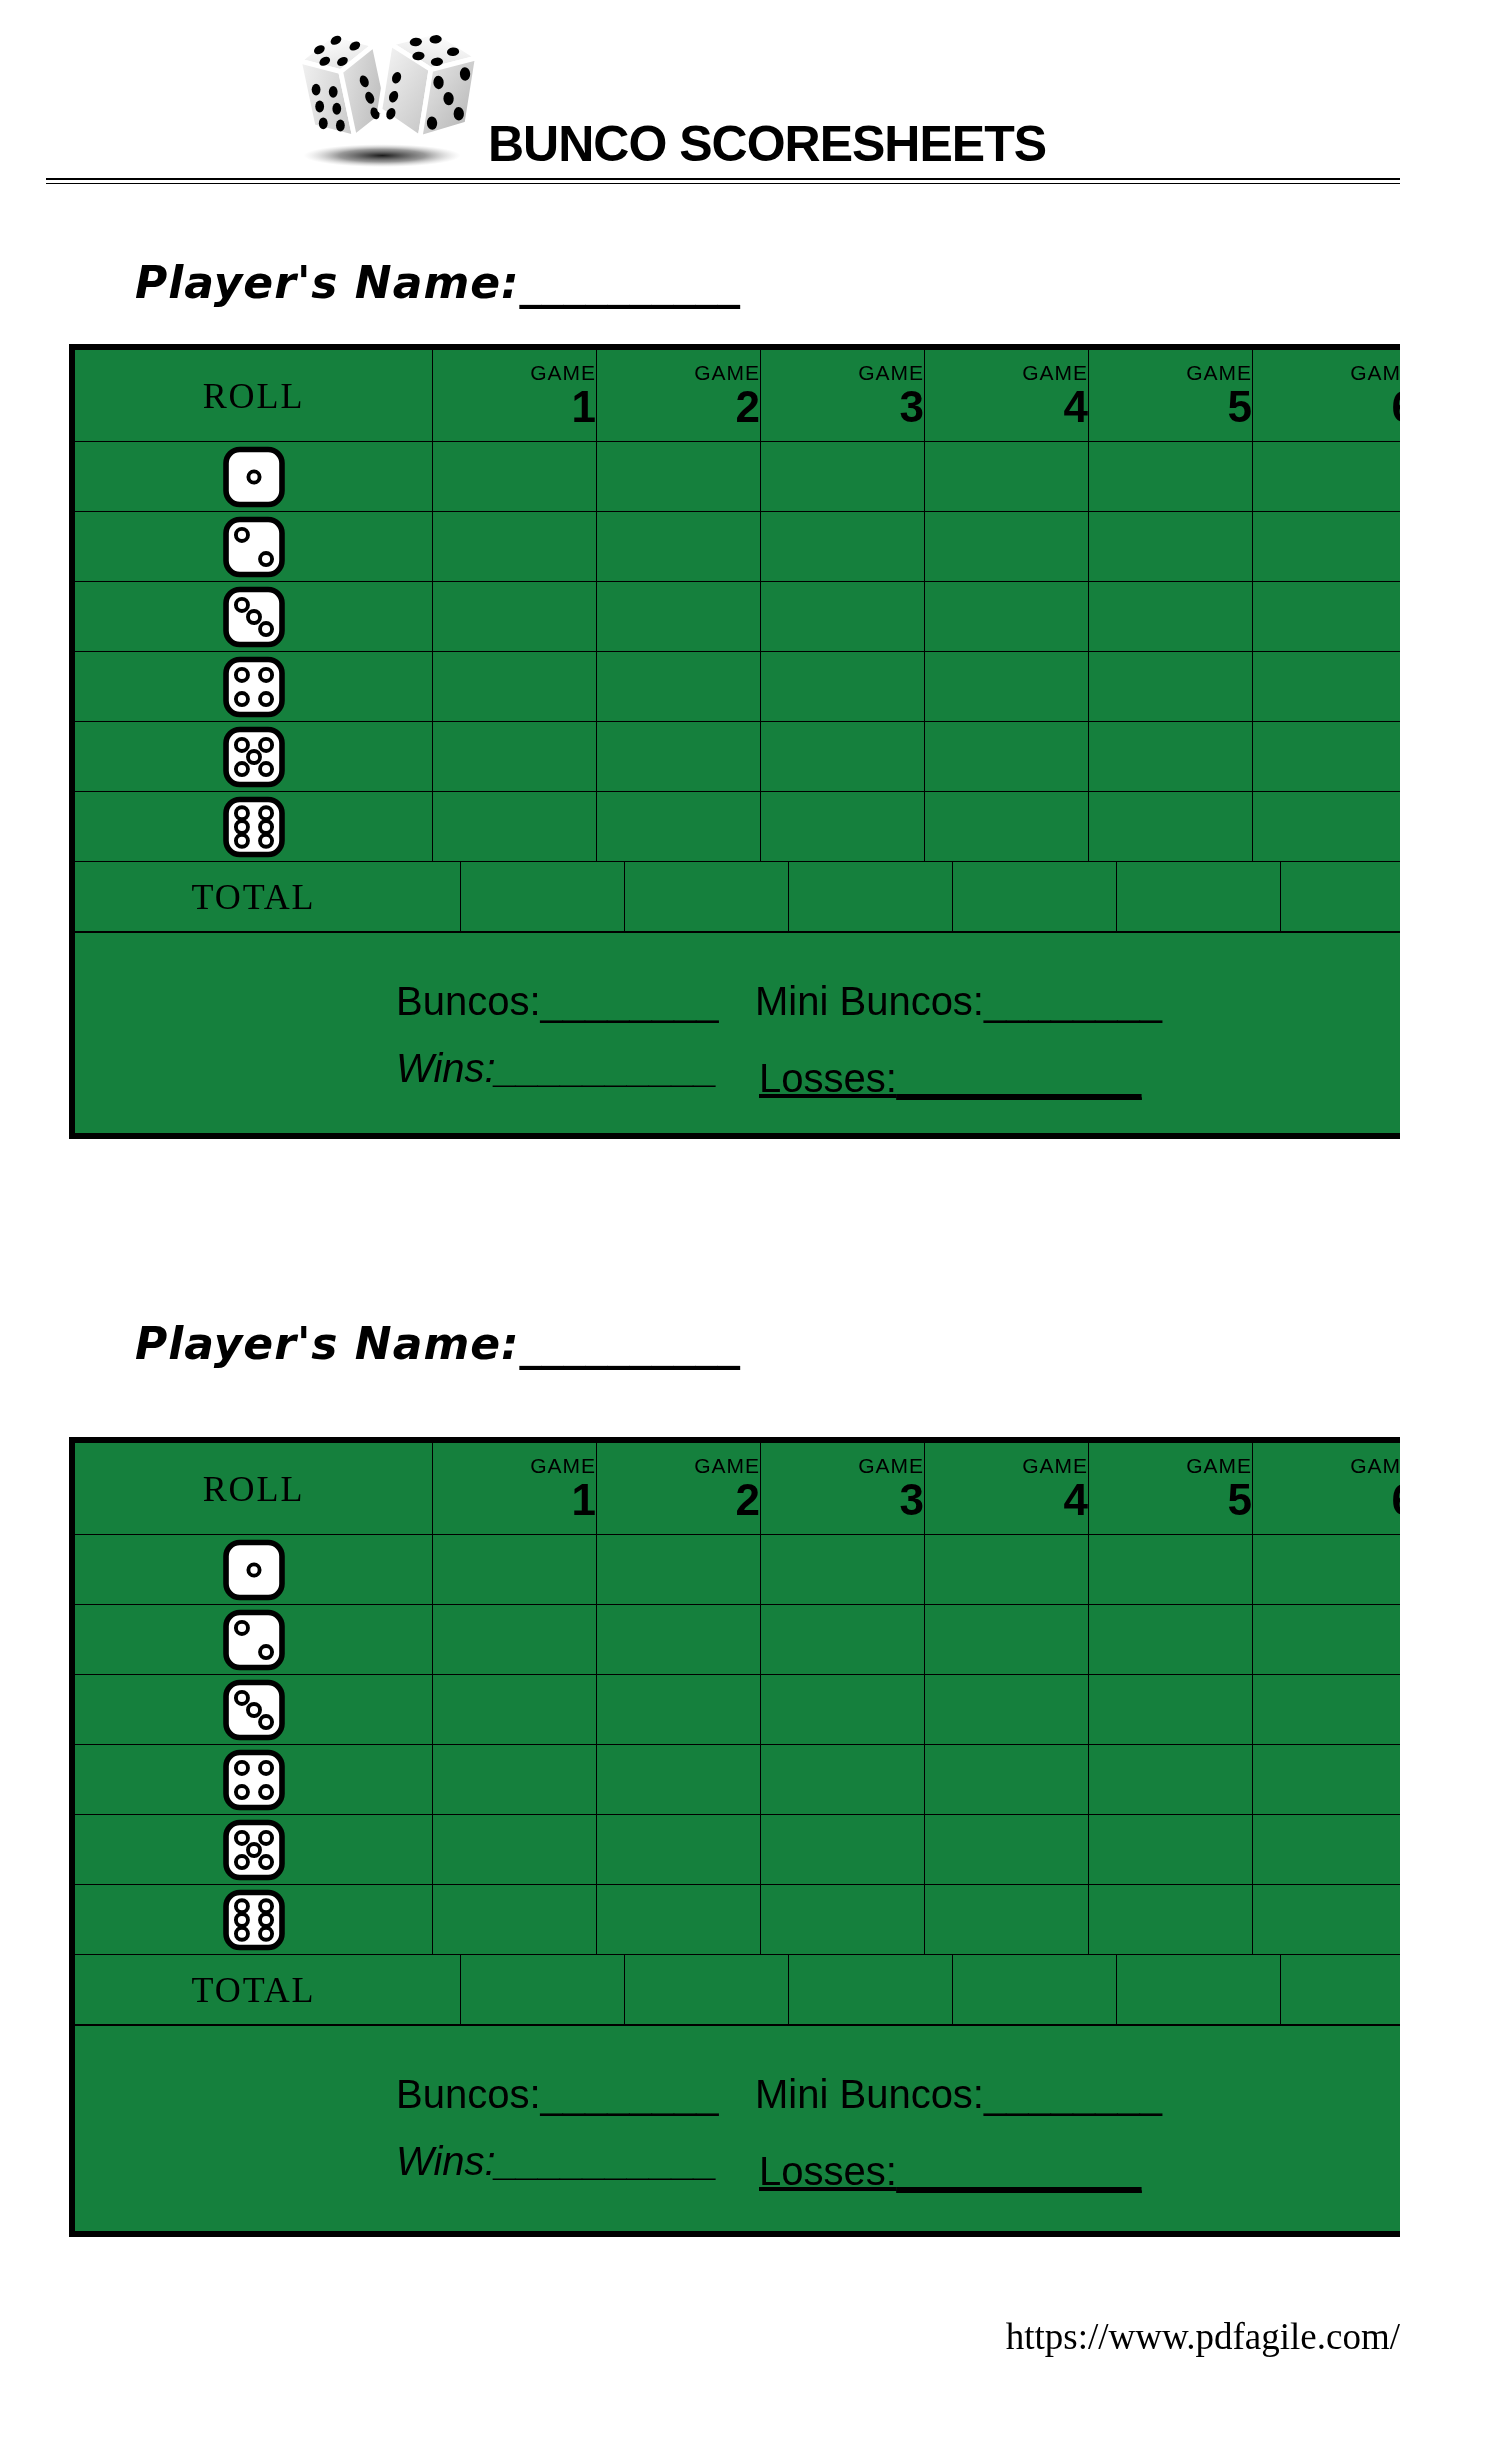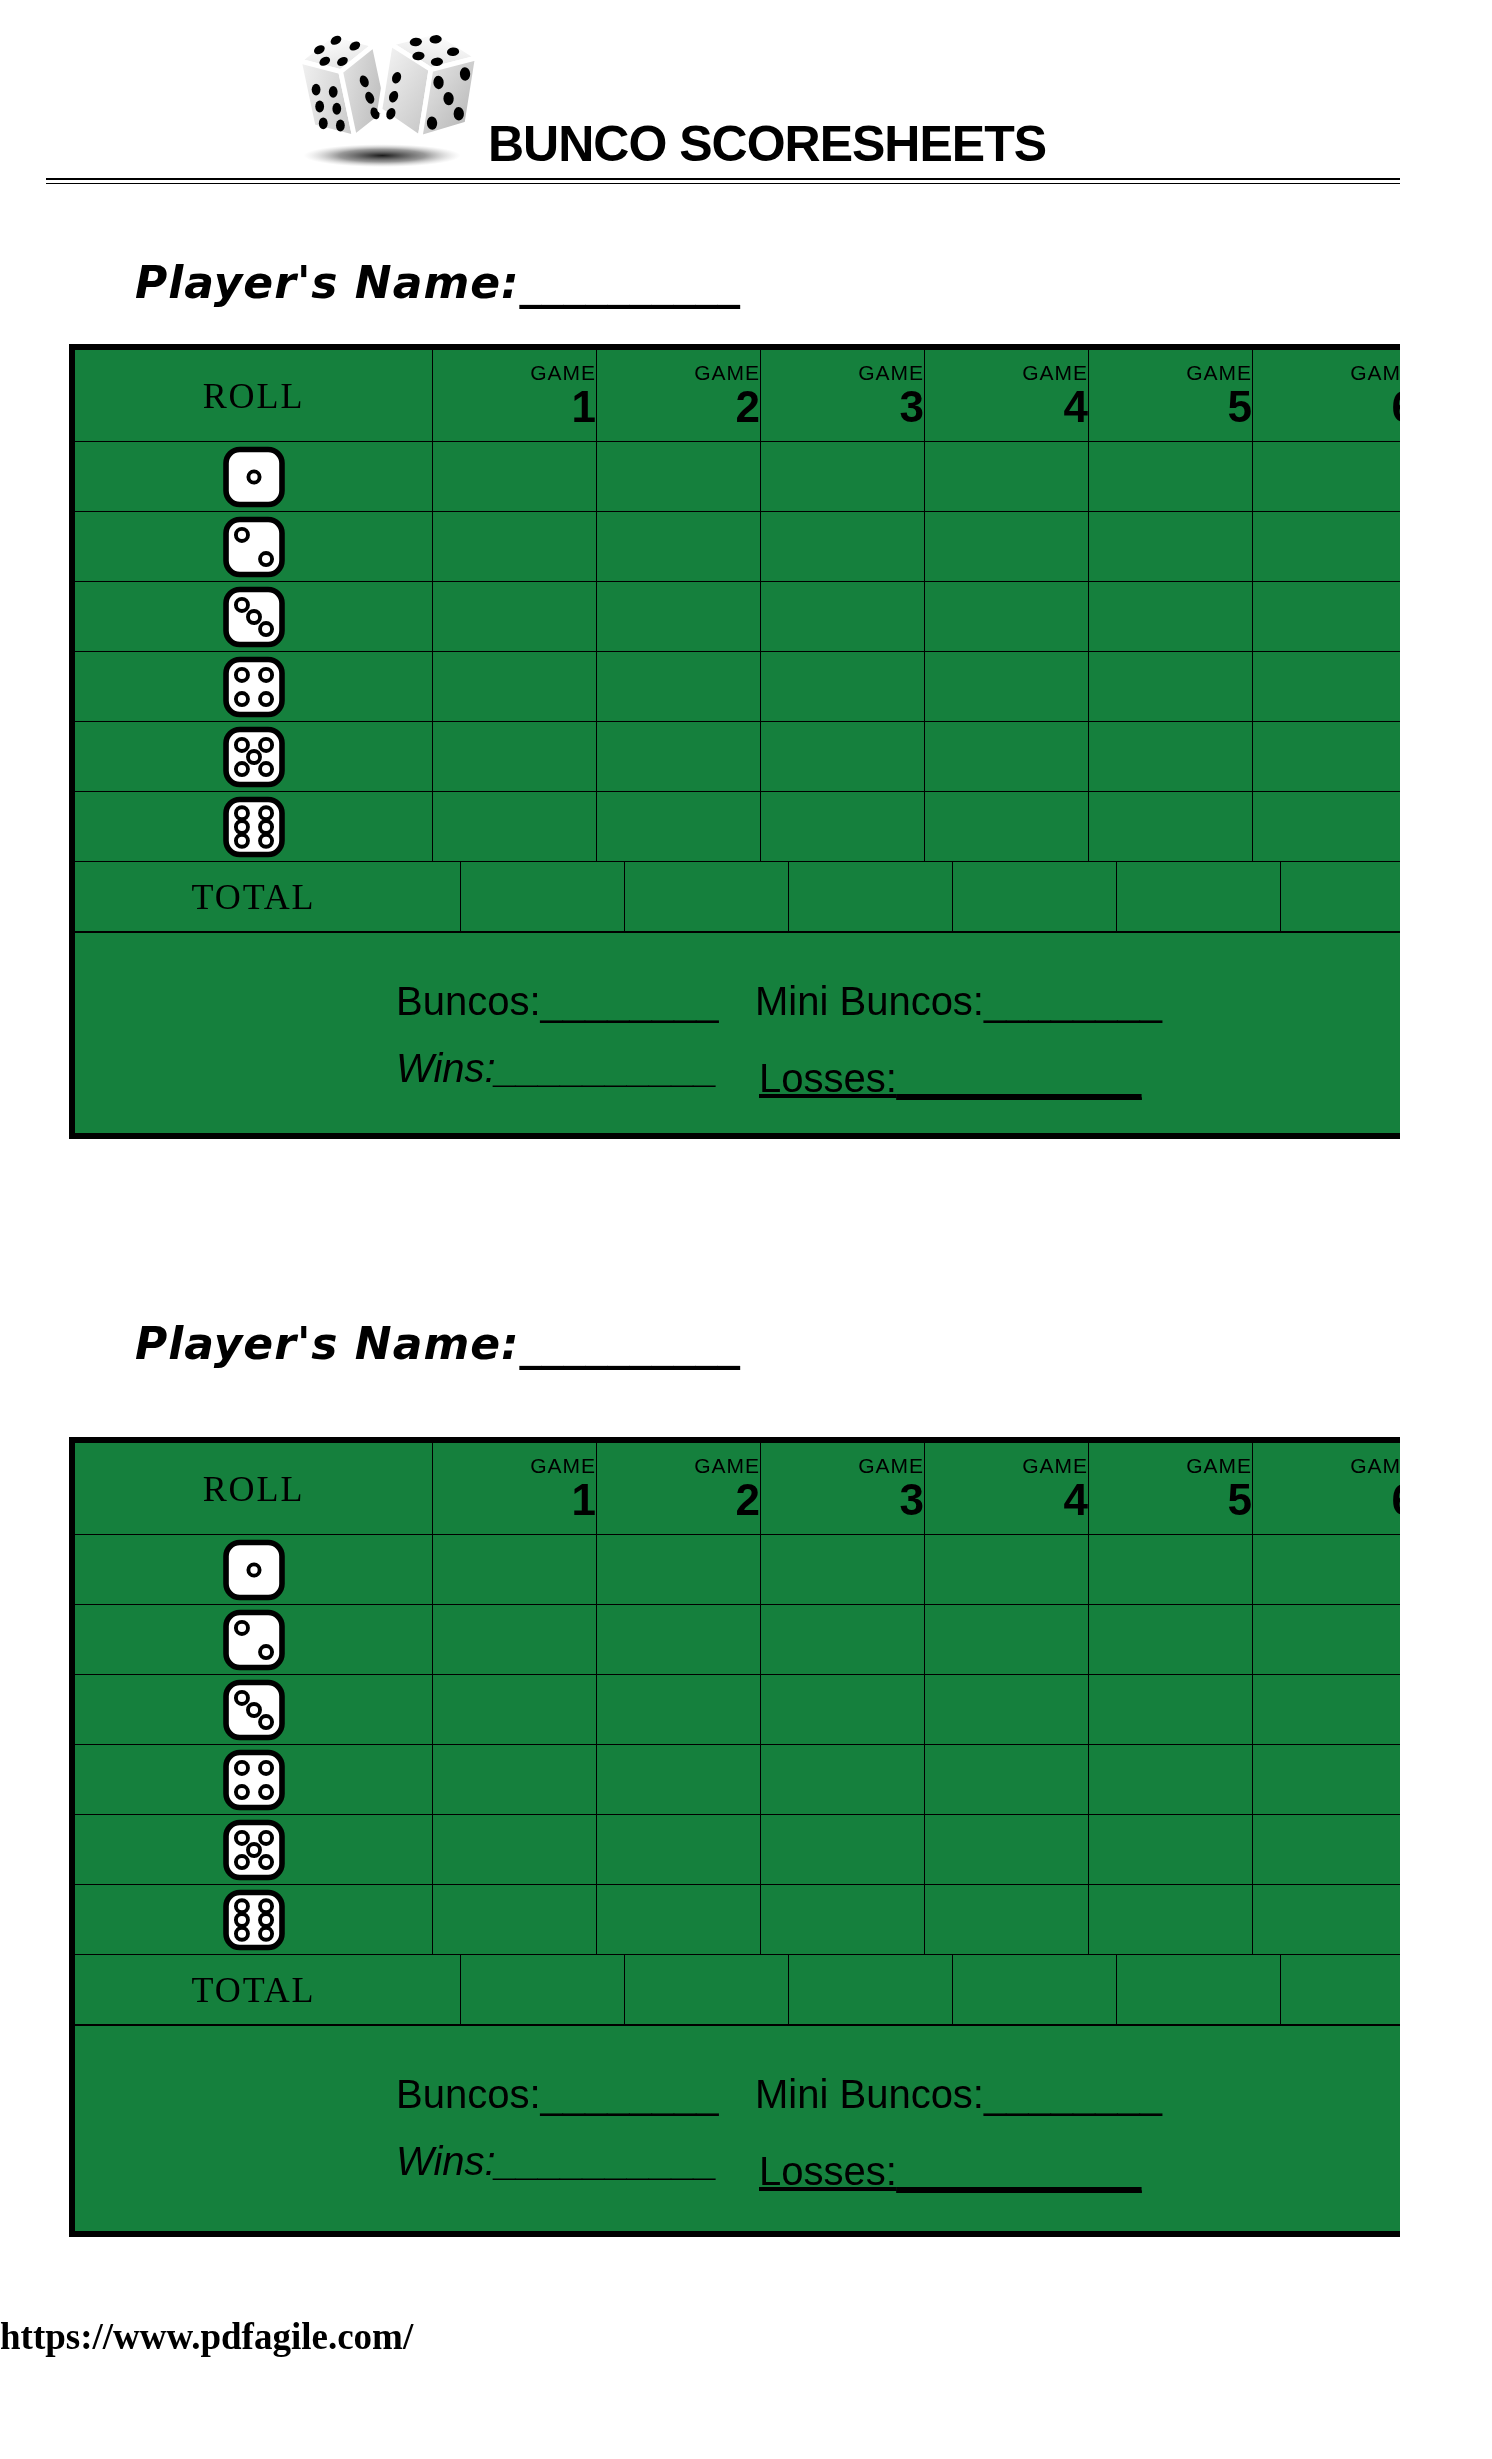--- a/index.html
+++ b/index.html
@@ -44,22 +44,22 @@
   
   .totals-area{position:relative;height:192px;font-size:40px;}
   .field{position:absolute;white-space:nowrap;}
   .field .blank{letter-spacing:0;}
   .field-buncos{left:321px;top:46px;}
   .field-mini{left:680px;top:46px;}
   .field-wins{left:321px;top:113px;font-style:italic;}
   .field-losses{left:684px;top:123px;text-decoration:underline;}
 
   
-  .footer-url{position:absolute;left:0;top:2315px;width:100%;text-align:left;
-              font-family:"Liberation Serif",serif;font-size:37px;color:#000;font-weight:bold;}
+  .footer-url{position:absolute;left:0;top:2315px;width:100%;text-align:right;
+              font-family:"Liberation Serif",serif;font-size:37px;color:#000;}
 </style>
 </head>
 <body>
 
 <div id="page">
 
   <div class="logo">
     <svg viewBox="0 0 212 166" width="204" height="159">
       <defs>
         <radialGradient id="sh" cx="50%" cy="50%" r="50%">

